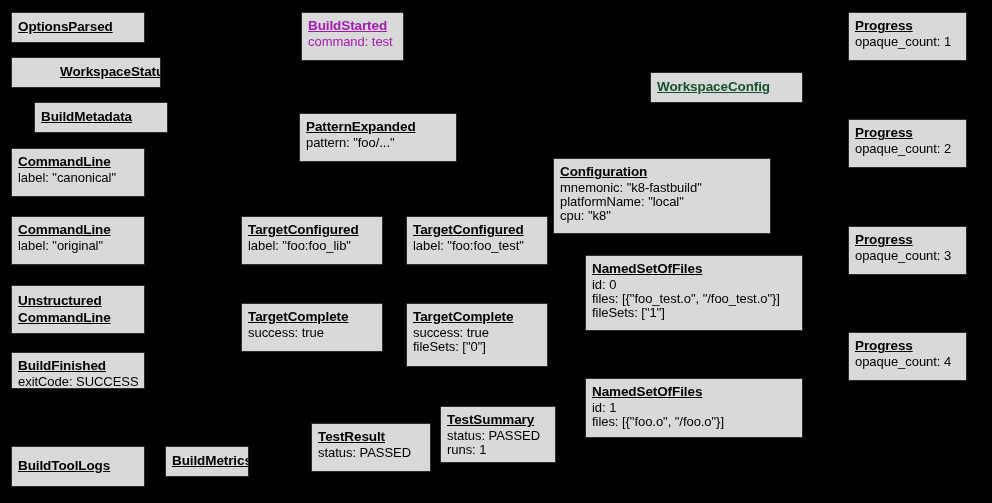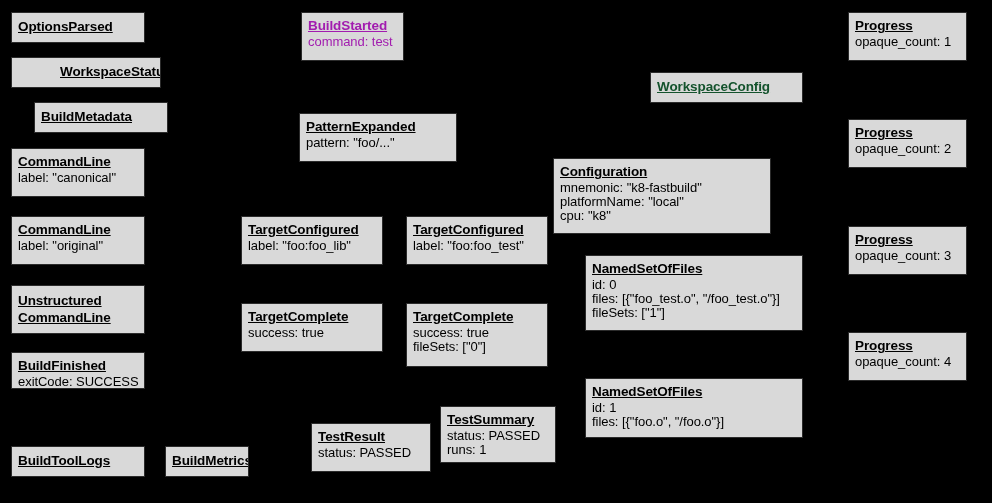--- a/index.html
+++ b/index.html
@@ -85,21 +85,21 @@
         <div><span class="node-title">Unstructured</span></div>
         <div><span class="node-title">CommandLine</span></div>
       </div>
     </div>
     <div class="node" style="left: 11px; top: 352px; width: 134px; height: 37px; background: rgb(217, 217, 217); border-color: rgb(43, 43, 43); color: rgb(0, 0, 0);">
       <div class="node-title-wrap">
         <div><span class="node-title">BuildFinished</span></div>
       </div>
       <div class="node-field">exitCode: SUCCESS</div>
     </div>
-    <div class="node titleonly" style="left: 11px; top: 446px; width: 134px; height: 31px; background: rgb(217, 217, 217); border-color: rgb(43, 43, 43); color: rgb(0, 0, 0);">
+    <div class="node titleonly" style="left: 11px; top: 446px; width: 134px; height: 41px; background: rgb(217, 217, 217); border-color: rgb(43, 43, 43); color: rgb(0, 0, 0);">
       <div class="node-title-wrap">
         <div><span class="node-title">BuildToolLogs</span></div>
       </div>
     </div>
     <div class="node titleonly" style="left: 165px; top: 446px; width: 84px; height: 31px; background: rgb(217, 217, 217); border-color: rgb(43, 43, 43); color: rgb(0, 0, 0);">
       <div class="node-title-wrap">
         <div><span class="node-title">BuildMetrics</span></div>
       </div>
     </div>
     <div class="node" style="left: 301px; top: 12px; width: 103px; height: 49px; background: rgb(217, 217, 217); border-color: rgb(43, 43, 43); color: #a21caf;">

